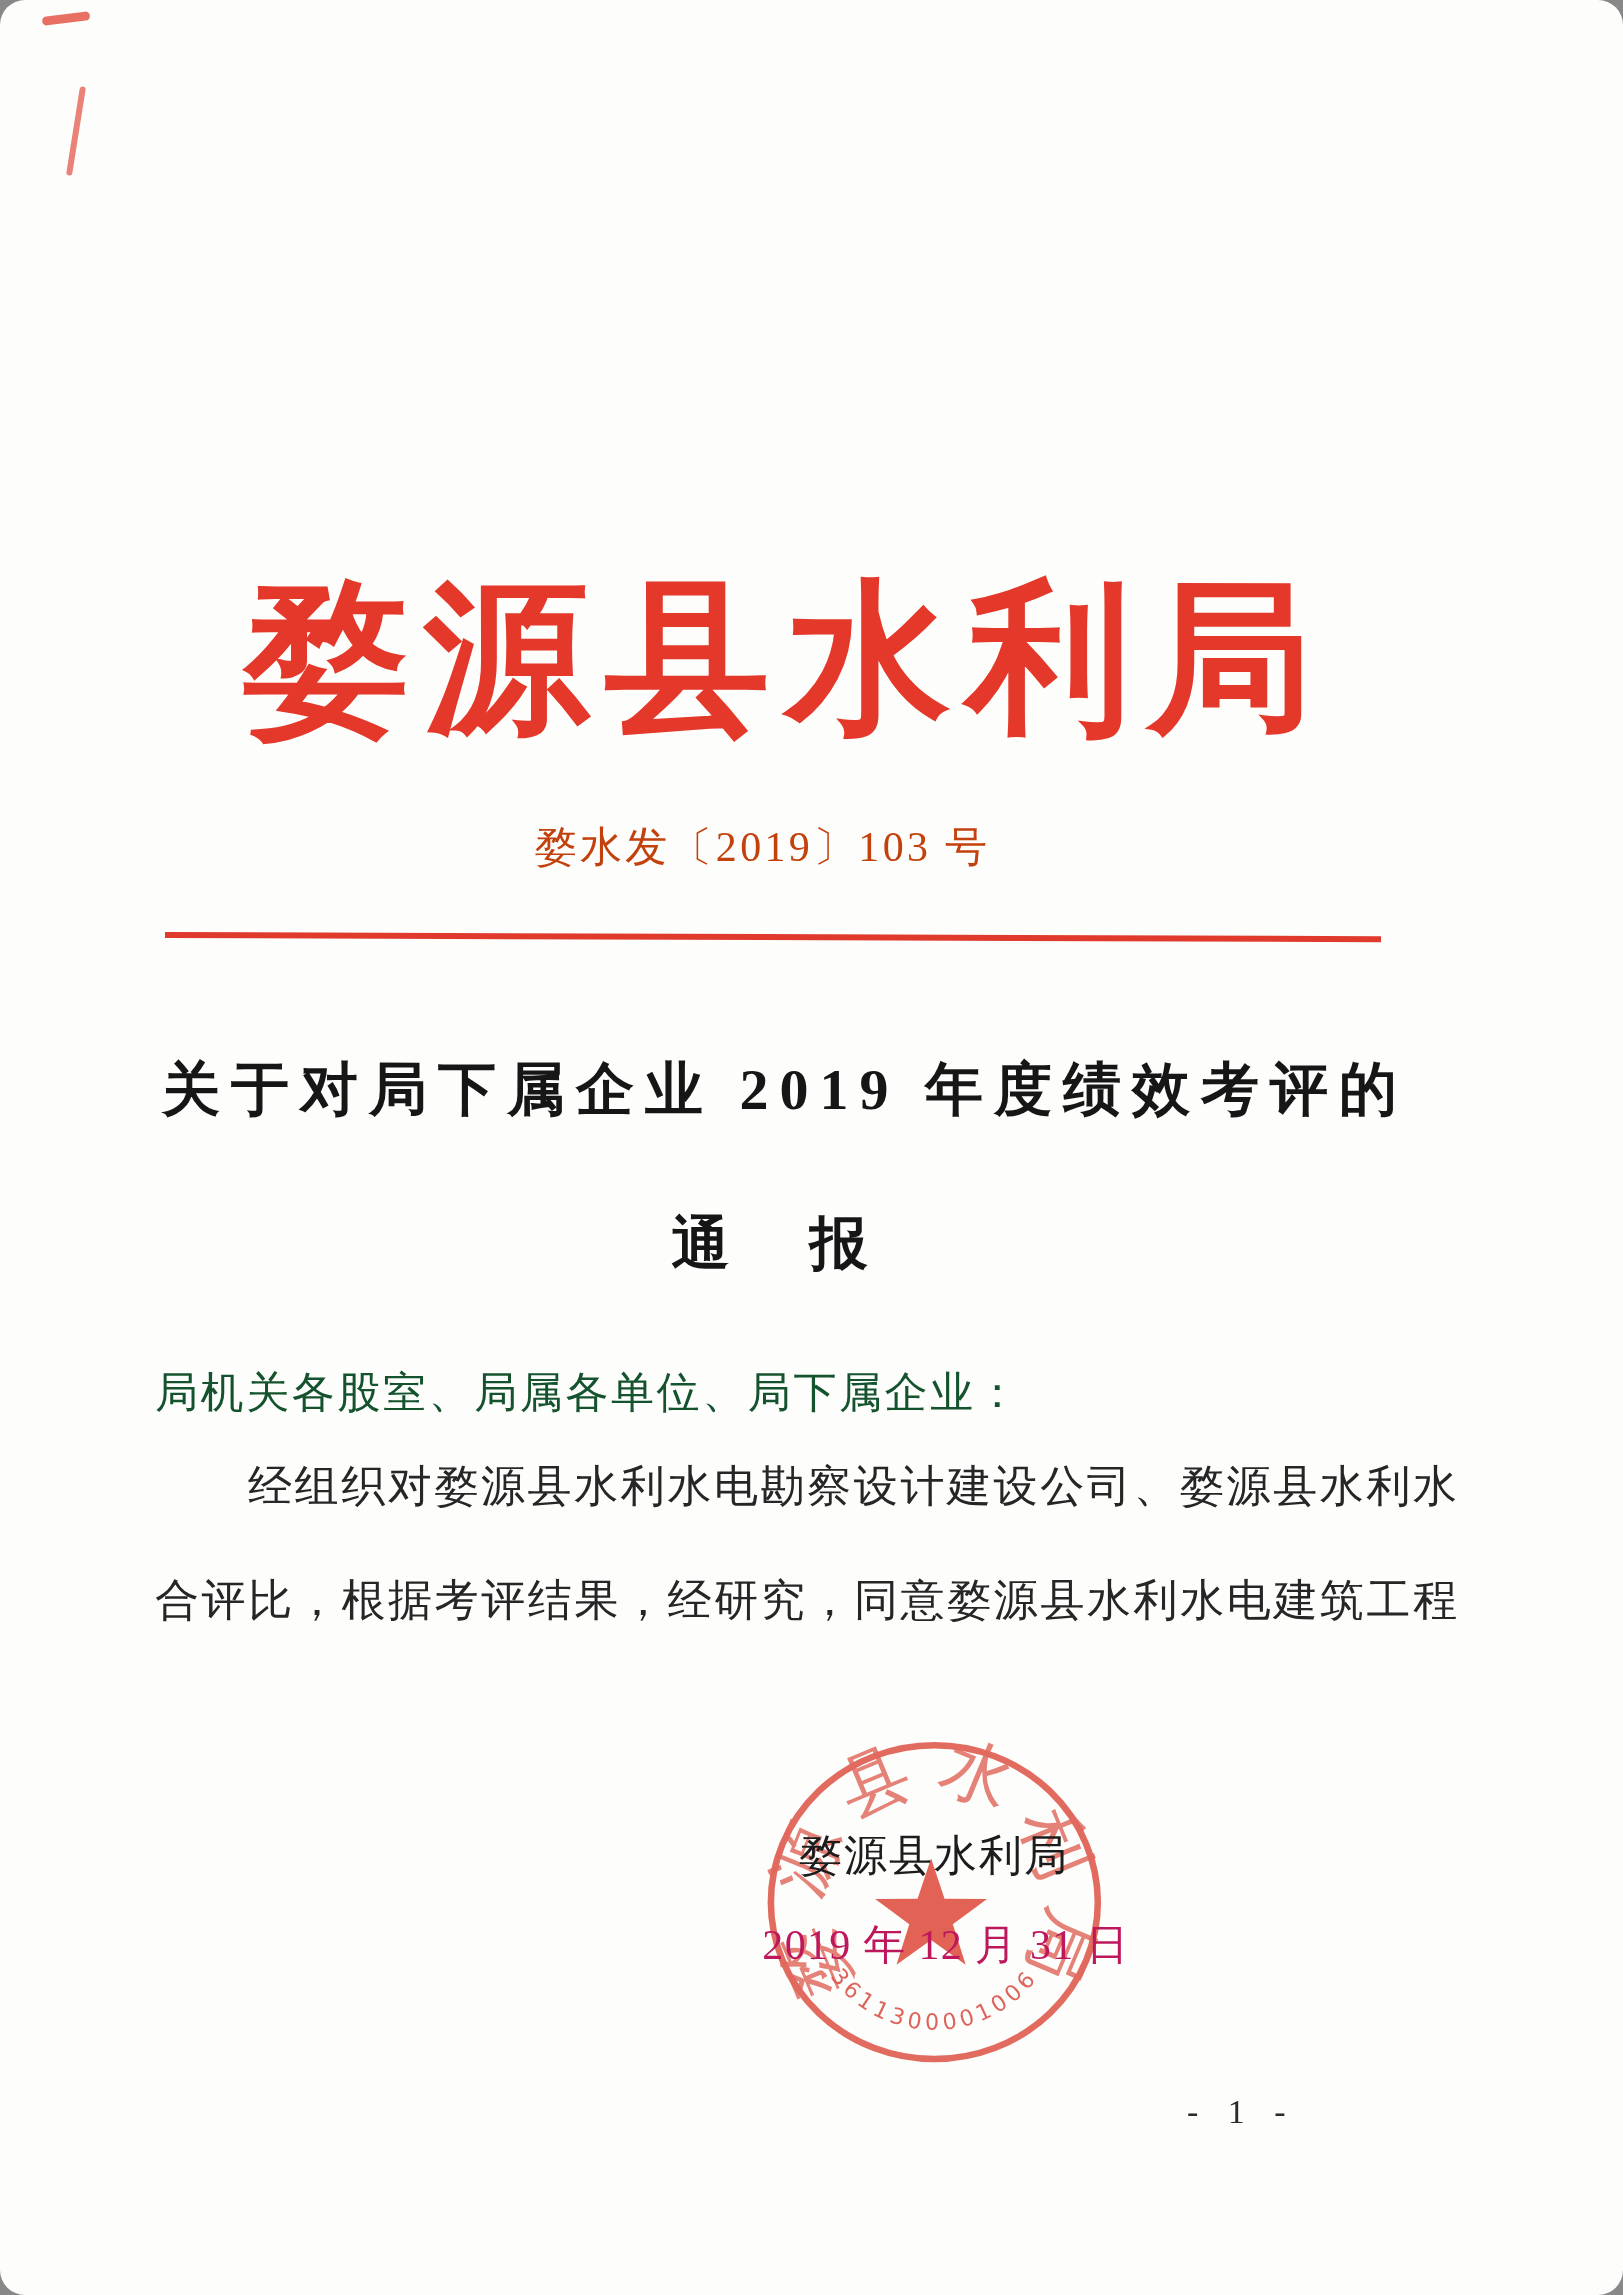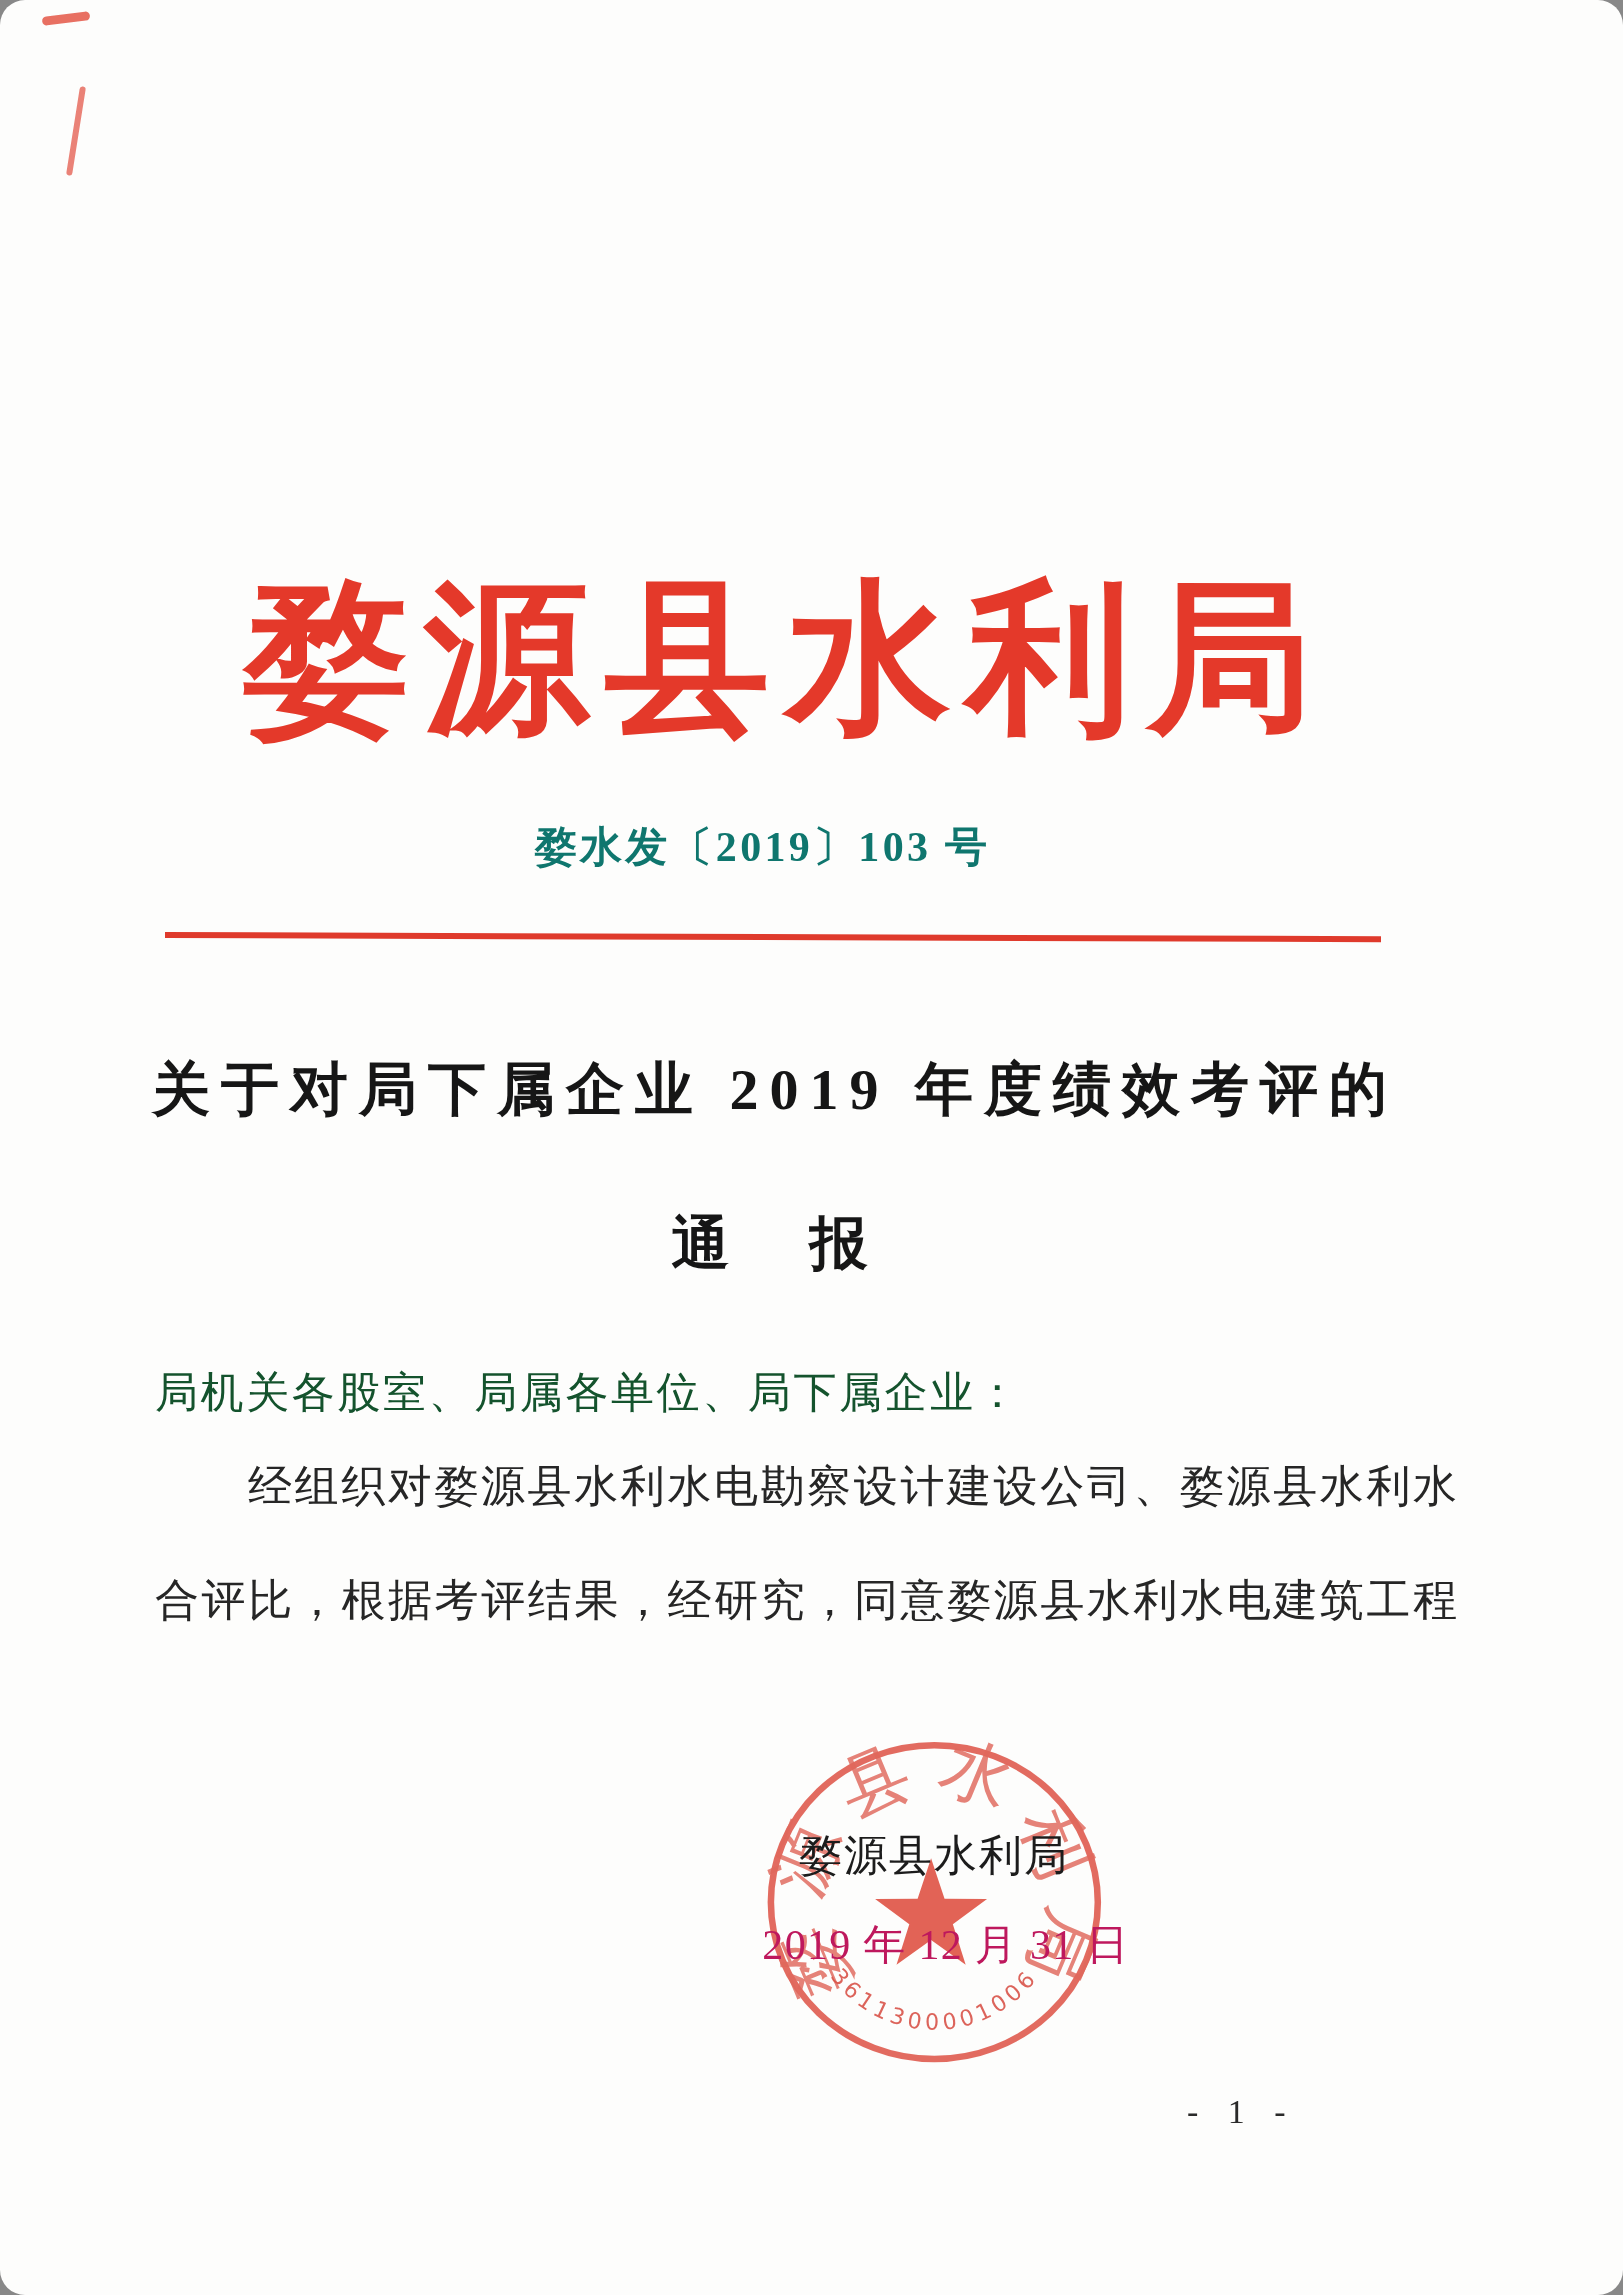--- a/index.html
+++ b/index.html
@@ -23,34 +23,34 @@
     text-align:center;
     font-size:165px;line-height:1.18;font-weight:700;
     letter-spacing:15.7px;
     color:#e4392a;
     white-space:nowrap;
   }
   .docnum{
     position:absolute;top:819px;left:0;width:1525px;
     text-align:center;
     font-size:42px;letter-spacing:3.3px;
-    color:#0f766e;white-space:nowrap;font-weight:bold;
+    color:#c2410c;white-space:nowrap;
   }
   .redrule{
     position:absolute;top:932px;left:165px;width:1216px;height:5.9px;
     background:#df3a2c;
     transform:rotate(0.2deg);transform-origin:left center;
   }
   .subject{
     position:absolute;left:0;width:1550px;
     text-align:center;
     font-size:58px;font-weight:600;letter-spacing:11px;
     color:#161616;white-space:nowrap;
   }
-  .subject.l1{top:1051px;}
+  .subject.l1{top:1051px;margin-left:10px;}
   .subject.l2{top:1205px;}
   .salutation{
     position:absolute;top:1364px;left:155px;
     font-size:43px;letter-spacing:2.6px;color:#14532d;white-space:nowrap;
   }
   .bodyline{
     position:absolute;
     font-size:44px;letter-spacing:2.6px;color:#262626;white-space:nowrap;
   }
   .b1{top:1409px;left:248px;margin-top:48px;}

